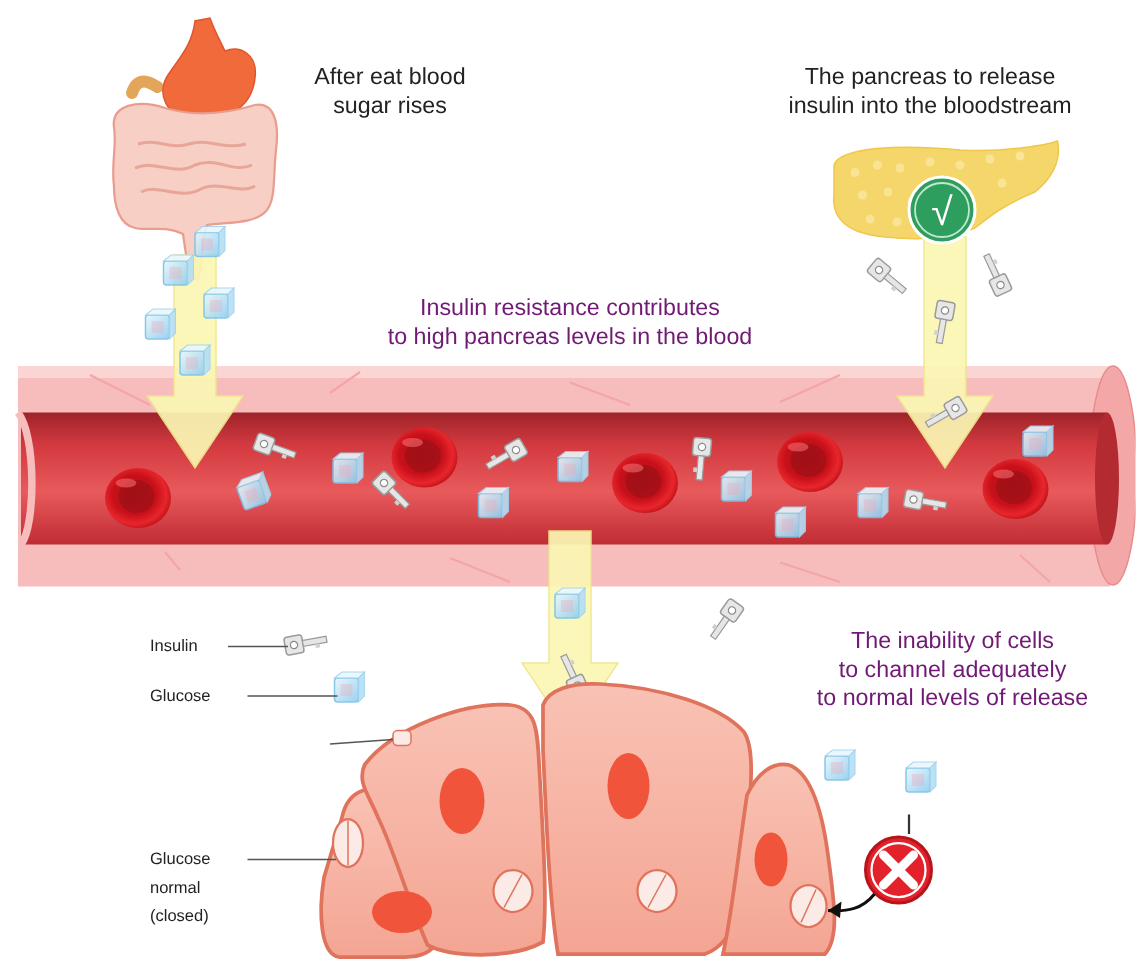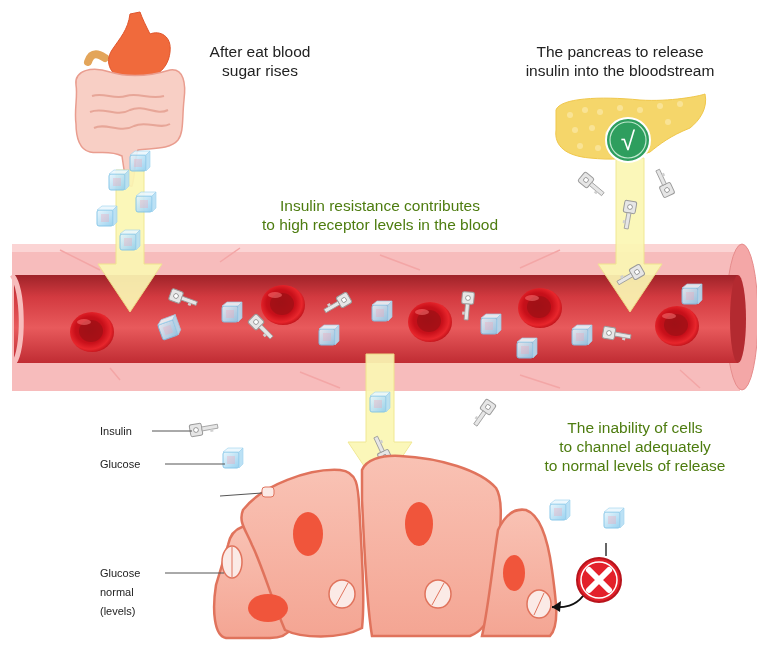--- a/index.html
+++ b/index.html
@@ -1,19 +1,19 @@
 <!DOCTYPE html>
 <html><head>
 <meta charset="utf-8">
 <style>
   html,body{margin:0;padding:0;background:#ffffff;}
   body{width:757px;height:651px;position:relative;overflow:hidden;font-family:"Liberation Sans",sans-serif;}
   #stage{position:absolute;left:0;top:0;width:757px;height:651px;}
   .lbl{position:absolute;text-align:center;font-size:15.5px;line-height:19px;color:#222;}
-  .lbl.red{color:#4d7c0f;}
+  .lbl.red{color:#701a75;}
   .leg{position:absolute;font-size:11px;line-height:19px;color:#222;}
   .line{display:block;}
 </style>
 </head>
 <body>
 
 <div id="stage">
   <svg width="757" height="651" viewBox="0 0 757 651" xmlns="http://www.w3.org/2000/svg" style="position:absolute;left:0;top:0">
     <defs>
       <linearGradient id="lumen" x1="0" y1="0" x2="0" y2="1">
@@ -189,32 +189,32 @@
   <div class="lbl" style="left:180px;top:42px;width:160px;">
     <span class="line">After eat blood</span>
     <span class="line">sugar rises</span>
   </div>
   <div class="lbl" style="left:500px;top:42px;width:240px;">
     <span class="line">The pancreas to release</span>
     <span class="line">insulin into the bloodstream</span>
   </div>
   <div class="lbl red" style="left:230px;top:196px;width:300px;">
     <span class="line">Insulin resistance contributes</span>
-    <span class="line">to high receptor levels in the blood</span>
+    <span class="line">to high pancreas levels in the blood</span>
   </div>
   <div class="lbl red" style="left:520px;top:418px;width:230px;">
     <span class="line">The inability of cells</span>
     <span class="line">to channel adequately</span>
     <span class="line">to normal levels of release</span>
   </div>
 
   <div class="leg" style="left:100px;top:422px;">
     <span>Insulin</span>
   </div>
   <div class="leg" style="left:100px;top:455px;">
     <span>Glucose</span>
   </div>
   <div class="leg" style="left:100px;top:564px;">
     <span class="line">Glucose</span>
     <span class="line">normal</span>
-    <span class="line">(levels)</span>
+    <span class="line">(closed)</span>
   </div>
 </div>
 
 </body></html>

